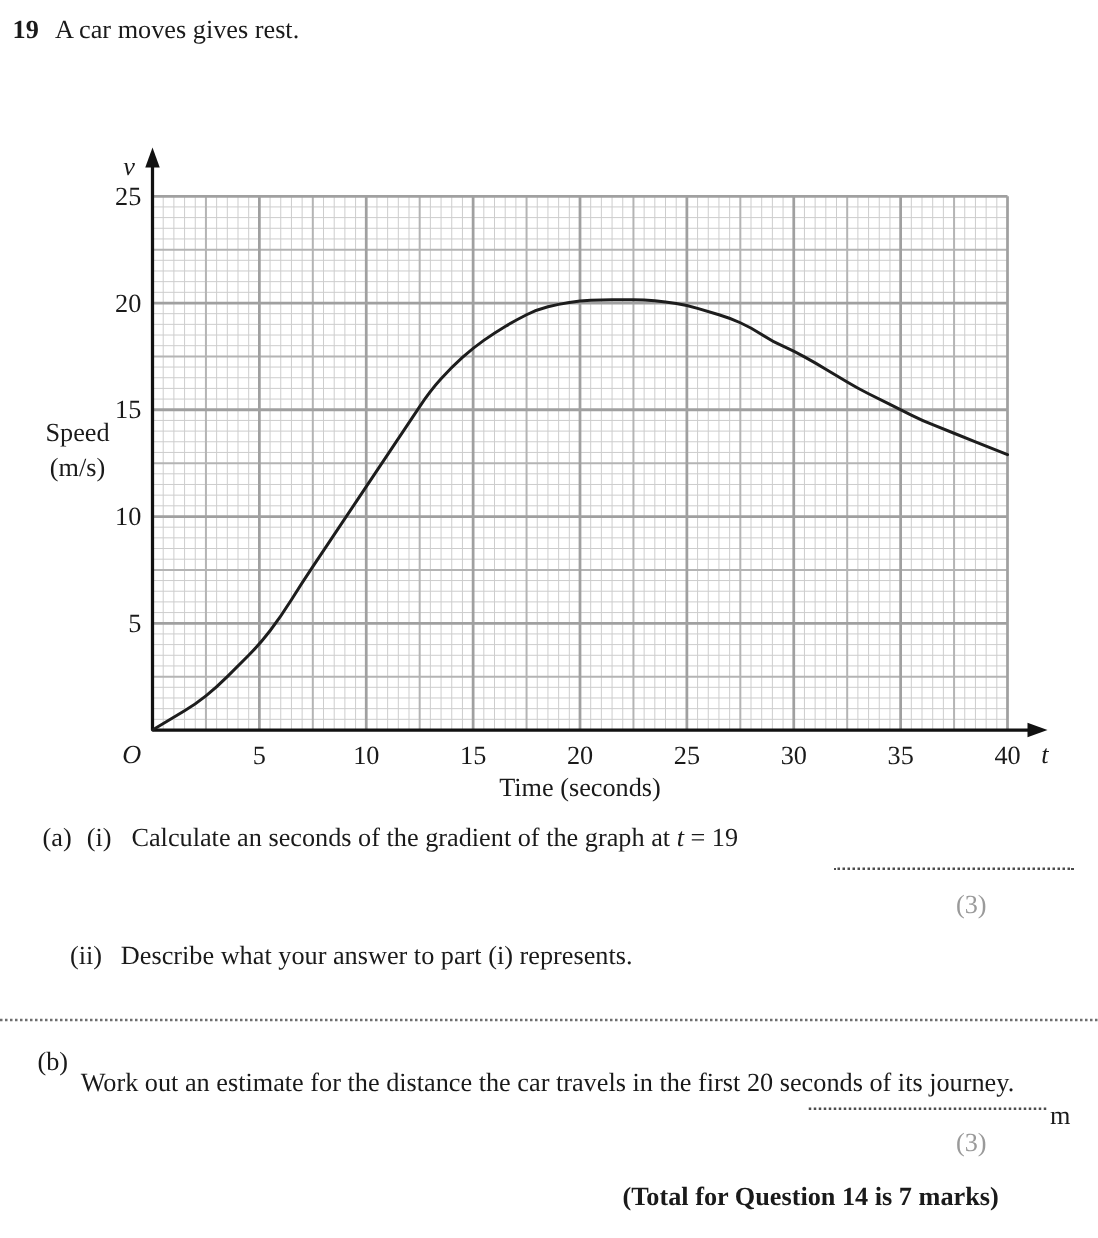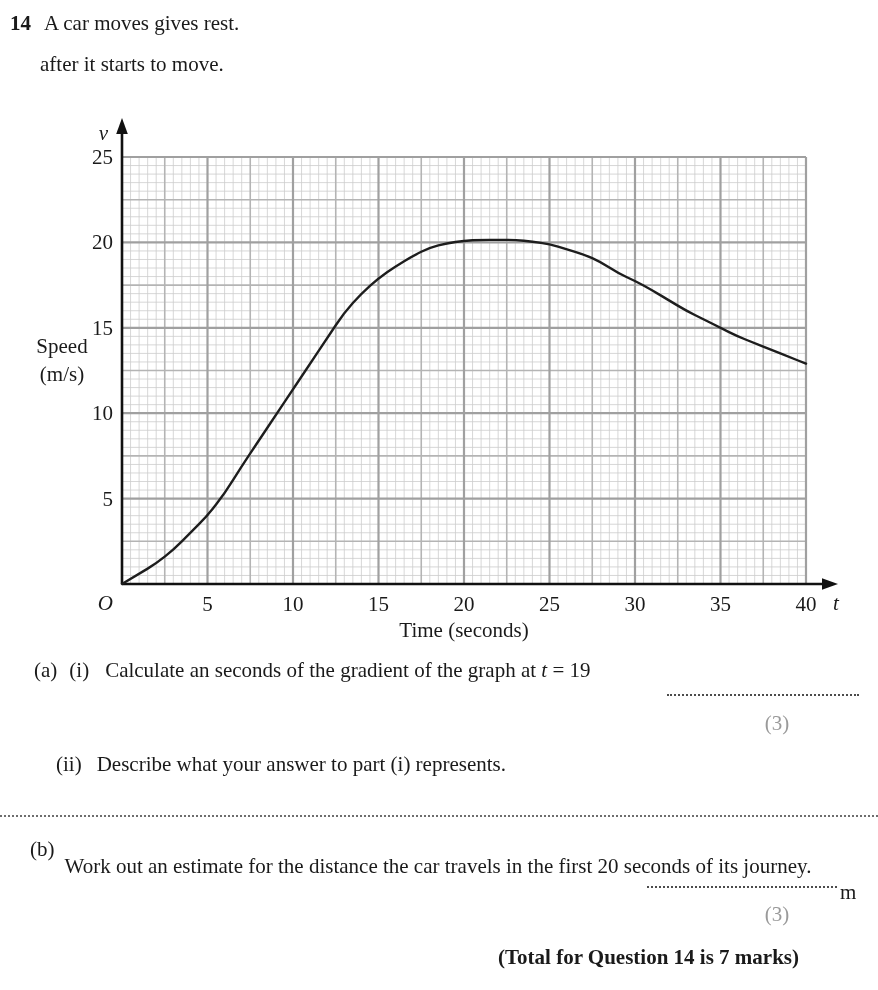--- a/index.html
+++ b/index.html
@@ -16,25 +16,24 @@
   .sep{border-bottom:2px dotted #6e6e6e;height:0;}
   .row{display:flex;align-items:flex-start;}
   svg{position:absolute;left:0;top:0;}
   svg text{font-family:"Liberation Serif", serif;font-size:21px;fill:#1a1a1a;}
   svg text.it{font-style:italic;}
 </style>
 </head>
 <body>
 
 <div class="abs t21" style="left:10px;top:10px;">
-  <span class="bold">14</span><span style="display:inline-block;width:13px;"></span><span>A car moves gives rest.</span>
+  <span class="bold">19</span><span style="display:inline-block;width:13px;"></span><span>A car moves gives rest.</span>
 </div>
 
 <div class="abs t21" style="left:40px;top:51px;width:760px;">
-  <div>after it starts to move.</div>
 </div>
 
 <svg id="graph-svg" width="878" height="660" viewBox="0 0 878 660">
     <line x1="122" y1="575.46" x2="806" y2="575.46" stroke="#cdcdcd" stroke-width="0.8"></line>
     <line x1="122" y1="566.92" x2="806" y2="566.92" stroke="#cdcdcd" stroke-width="0.8"></line>
     <line x1="122" y1="558.38" x2="806" y2="558.38" stroke="#cdcdcd" stroke-width="0.8"></line>
     <line x1="122" y1="549.84" x2="806" y2="549.84" stroke="#cdcdcd" stroke-width="0.8"></line>
     <line x1="122" y1="532.76" x2="806" y2="532.76" stroke="#cdcdcd" stroke-width="0.8"></line>
     <line x1="122" y1="524.22" x2="806" y2="524.22" stroke="#cdcdcd" stroke-width="0.8"></line>
     <line x1="122" y1="515.68" x2="806" y2="515.68" stroke="#cdcdcd" stroke-width="0.8"></line>

